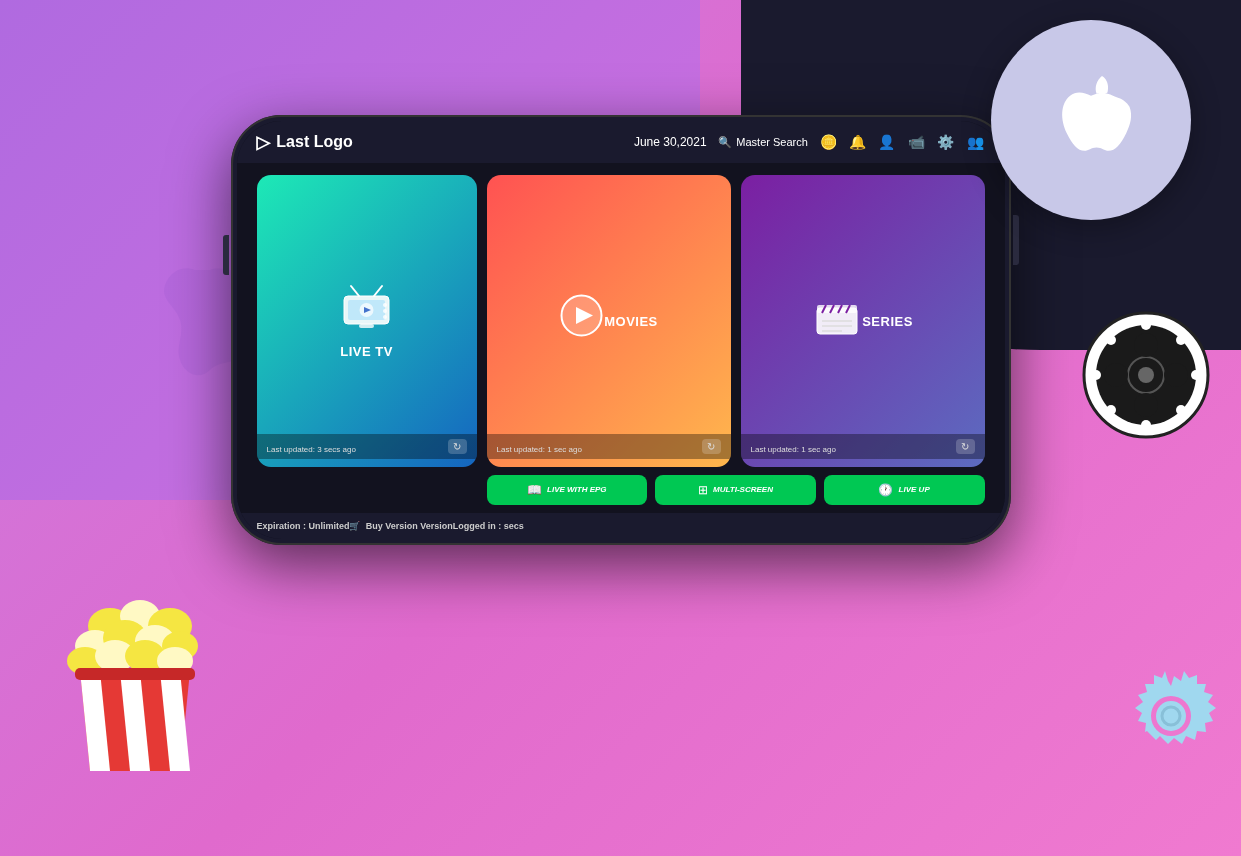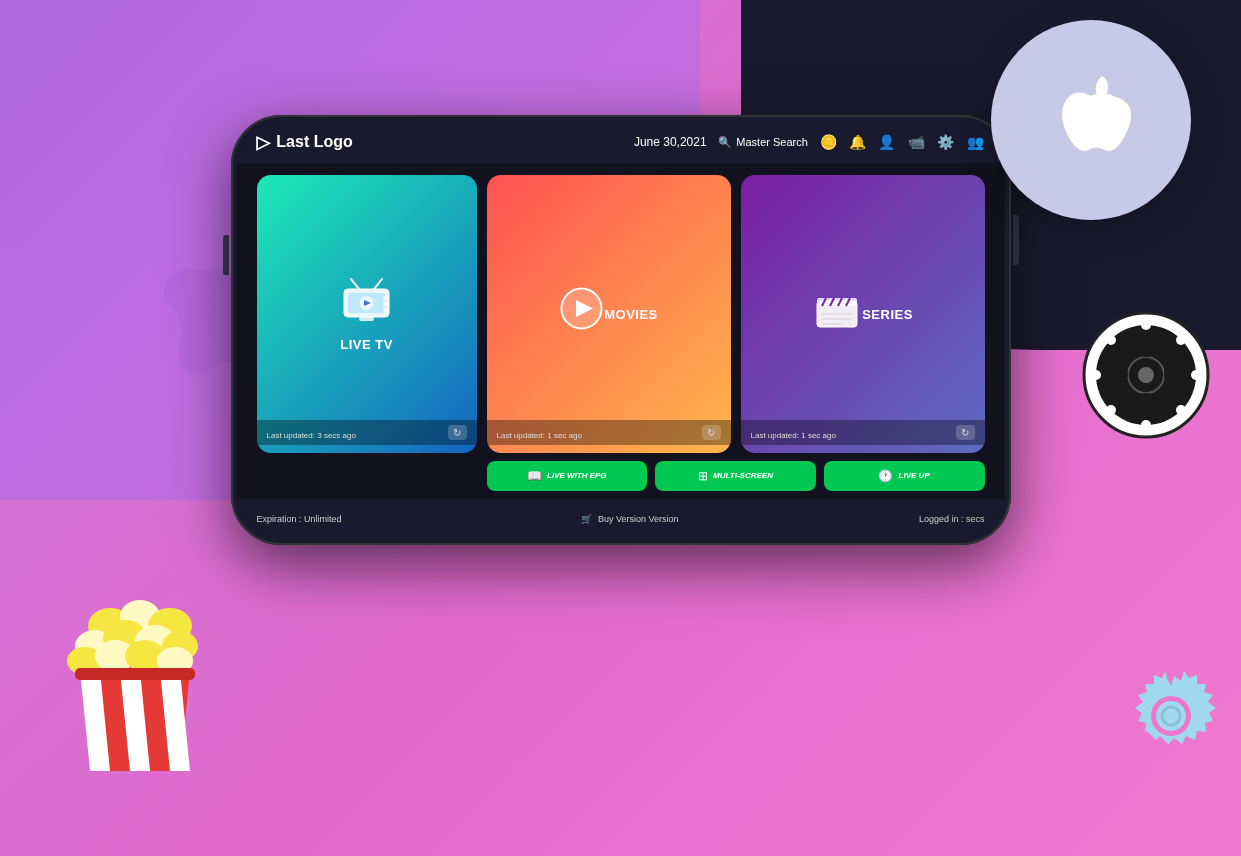--- a/index.html
+++ b/index.html
@@ -277,25 +277,26 @@
       font-style: italic;
     }
     .action-btn-icon {
       font-size: 12px;
       color: white;
     }
 
     
     .phone-footer {
       background: #1a1a2e;
-      padding: 15px 20px;
-      display: flex;
-      align-items: center;
-      justify-content: space-between;
+      padding: 8px 20px;
+      display: flex;
+      align-items: center;
+      justify-content: flex-start;
       flex-shrink: 0;
+      font-weight: bold;
     }
     .footer-text {
       color: #ccc;
       font-size: 9px;
     }
     .footer-buy {
       display: flex;
       align-items: center;
       gap: 5px;
       color: #ccc;

